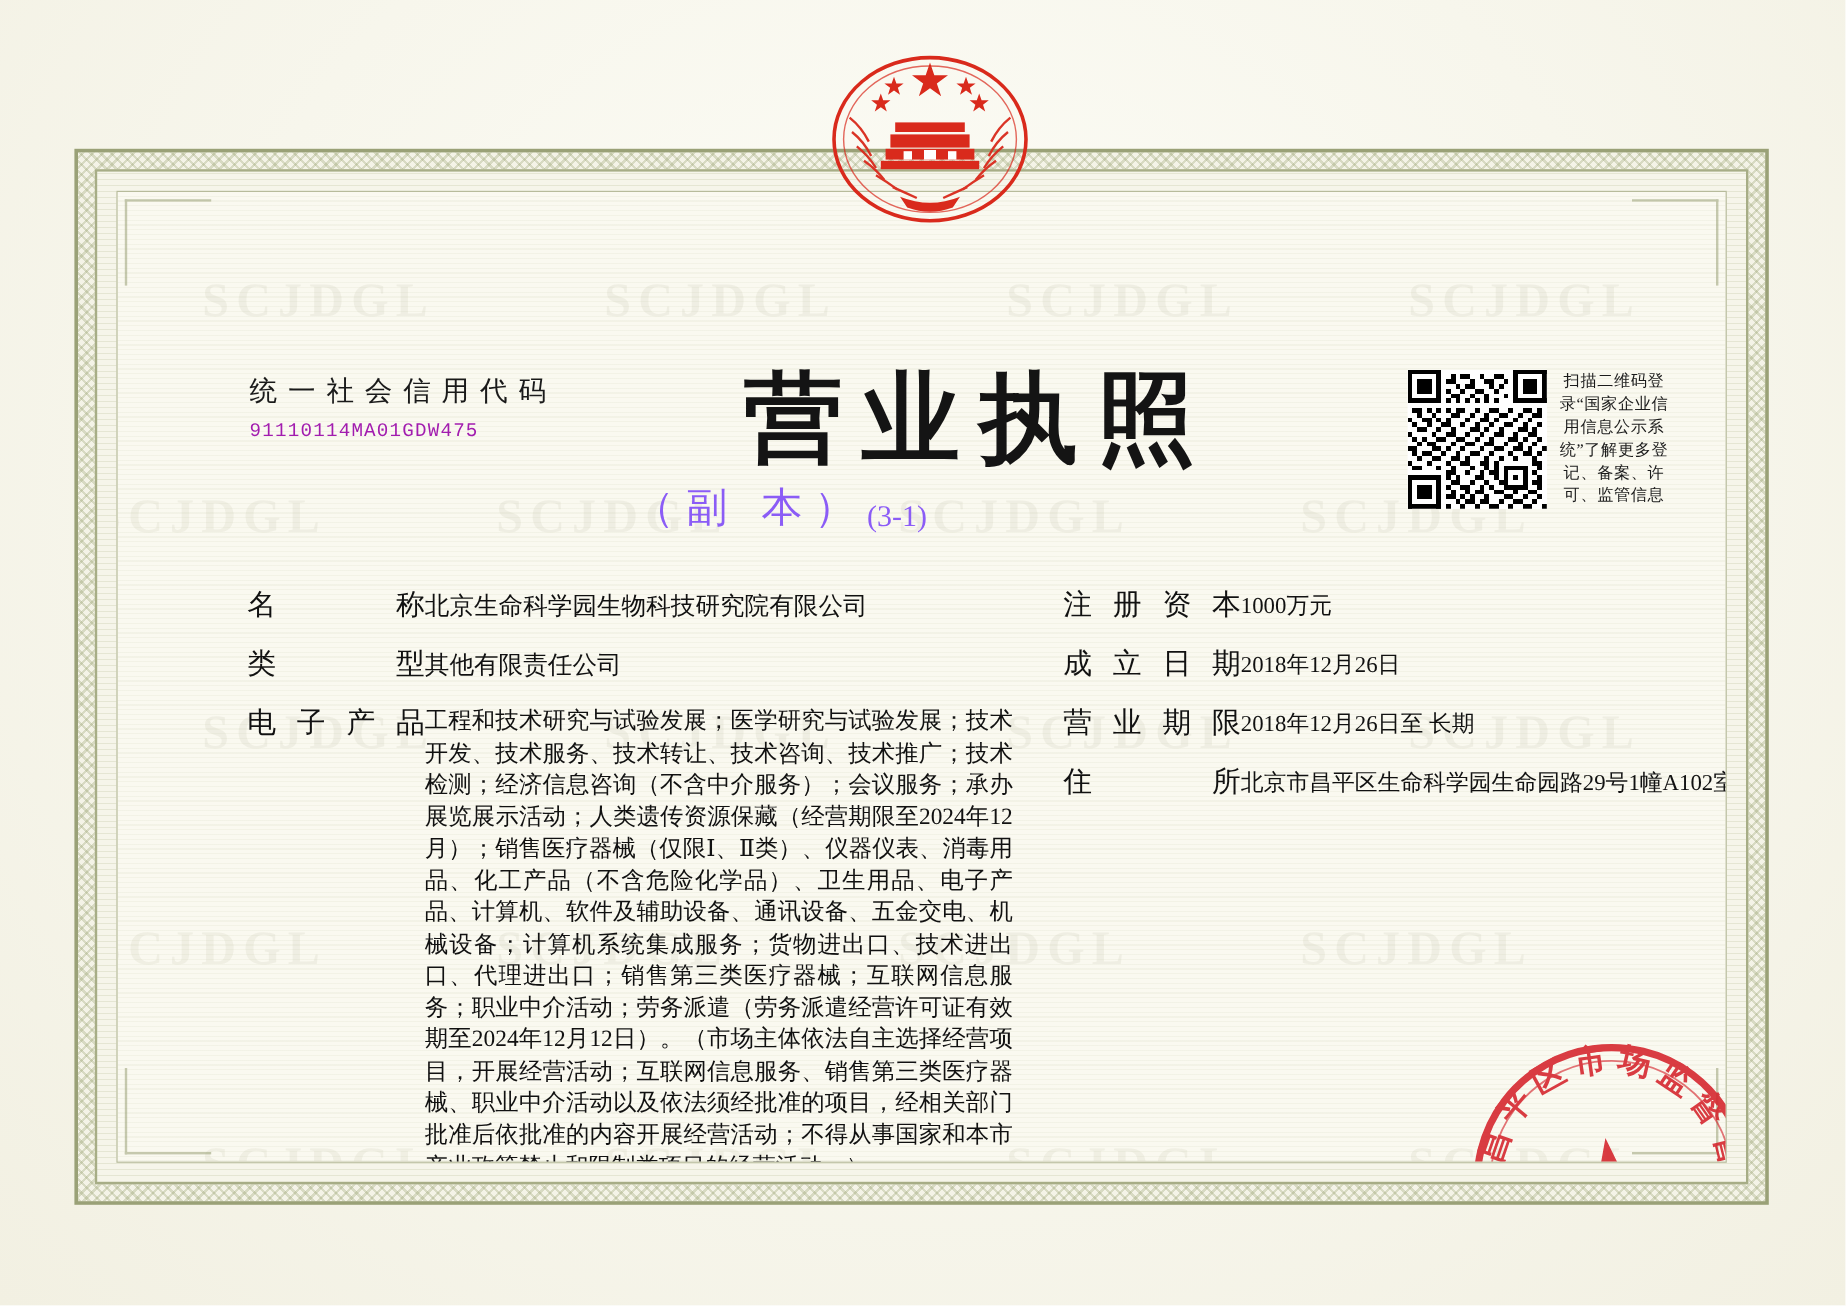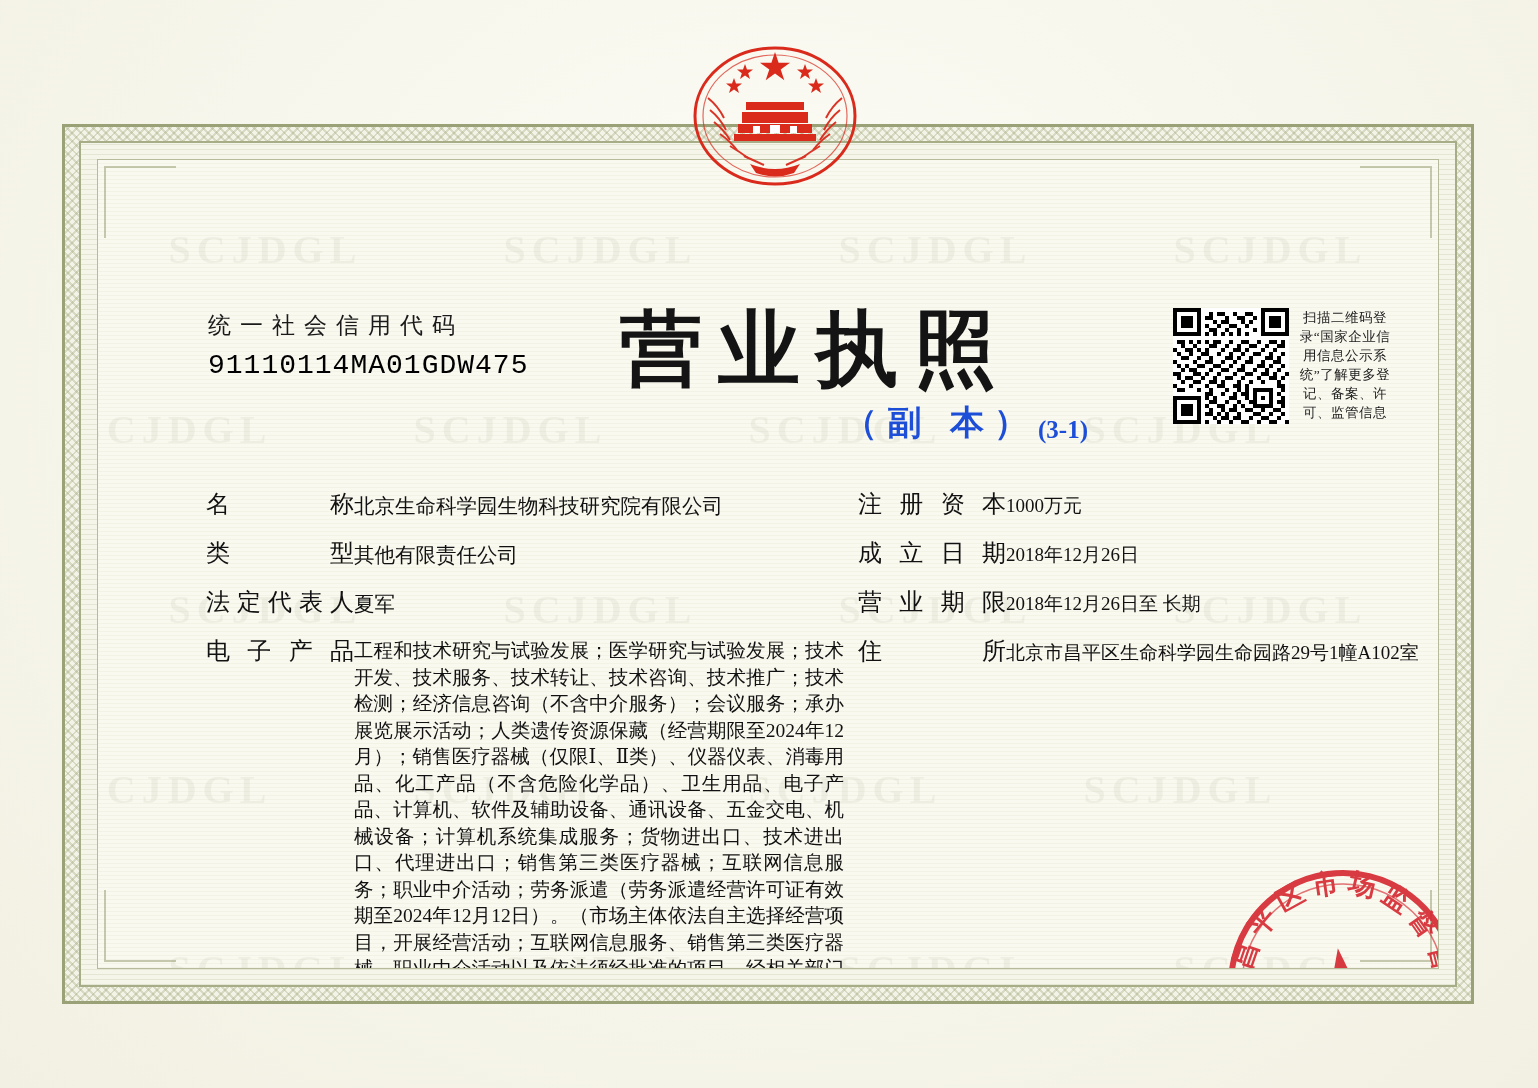--- a/index.html
+++ b/index.html
@@ -104,47 +104,46 @@
     left: 110px; top: 150px;
     font-size: 23px;
     letter-spacing: 9px;
     color: #1a1a1a;
     white-space: nowrap;
   }
   .credit-code {
     position: absolute;
     left: 110px; top: 190px;
     font-family: "Liberation Mono", "DejaVu Sans Mono", monospace;
-    font-size: 28px;
+    font-size: 16px;
     letter-spacing: 1px;
-    color: #000000;
+    color: #a21caf;
     white-space: nowrap;
   }
 
   .doc-title {
     position: absolute;
     left: 430px; top: 135px;
     width: 560px;
     text-align: center;
     font-size: 82px;
     font-weight: bold;
     letter-spacing: 16px;
     color: #141414;
     text-indent: 16px;
     font-family: "Liberation Serif", "DejaVu Serif", serif;
   }
   .doc-subtitle {
     position: absolute;
     left: 430px; top: 240px;
     width: 560px;
-    text-align: right;
+    text-align: left;
     font-size: 34px;
     letter-spacing: 2px;
-    color: #1d4ed8;
-    font-weight: bold;
+    color: #8b5cf6;
   }
   .doc-subtitle .paren { letter-spacing: 10px; }
   .doc-subtitle .seq {
     font-size: 25px;
     font-family: "Liberation Serif", serif;
     vertical-align: -4px;
     letter-spacing: 0;
   }
 
   
@@ -170,21 +169,21 @@
   }
 
   
   .fields-left {
     position: absolute;
     left: 108px; top: 328px;
     width: 660px;
   }
   .fields-right {
     position: absolute;
-    left: 760px; top: 328px;
+    left: 788px; top: 328px;
     width: 640px;
   }
   .f-row {
     display: flex;
     align-items: flex-start;
     margin-bottom: 17px;
   }
   .f-label {
     width: 148px;
     flex: 0 0 148px;
@@ -549,24 +548,20 @@
           <div class="fields-left">
             <div class="f-row">
               <div class="f-label">名　　称</div>
               <div class="f-value">北京生命科学园生物科技研究院有限公司</div>
             </div>
             <div class="f-row">
               <div class="f-label">类　　型</div>
               <div class="f-value">其他有限责任公司</div>
             </div>
             <div class="f-row">
-              <div class="f-label">法定代表人</div>
-              <div class="f-value">夏军</div>
-            </div>
-            <div class="f-row">
               <div class="f-label">电子产品</div>
               <div class="scope-text">工程和技术研究与试验发展；医学研究与试验发展；技术开发、技术服务、技术转让、技术咨询、技术推广；技术检测；经济信息咨询（不含中介服务）；会议服务；承办展览展示活动；人类遗传资源保藏（经营期限至2024年12月）；销售医疗器械（仅限Ⅰ、Ⅱ类）、仪器仪表、消毒用品、化工产品（不含危险化学品）、卫生用品、电子产品、计算机、软件及辅助设备、通讯设备、五金交电、机械设备；计算机系统集成服务；货物进出口、技术进出口、代理进出口；销售第三类医疗器械；互联网信息服务；职业中介活动；劳务派遣（劳务派遣经营许可证有效期至2024年12月12日）。（市场主体依法自主选择经营项目，开展经营活动；互联网信息服务、销售第三类医疗器械、职业中介活动以及依法须经批准的项目，经相关部门批准后依批准的内容开展经营活动；不得从事国家和本市产业政策禁止和限制类项目的经营活动。）</div>
             </div>
           </div>
 
           <div class="fields-right">
             <div class="f-row">
               <div class="f-label">注册资本</div>
               <div class="f-value small">1000万元</div>
             </div>

